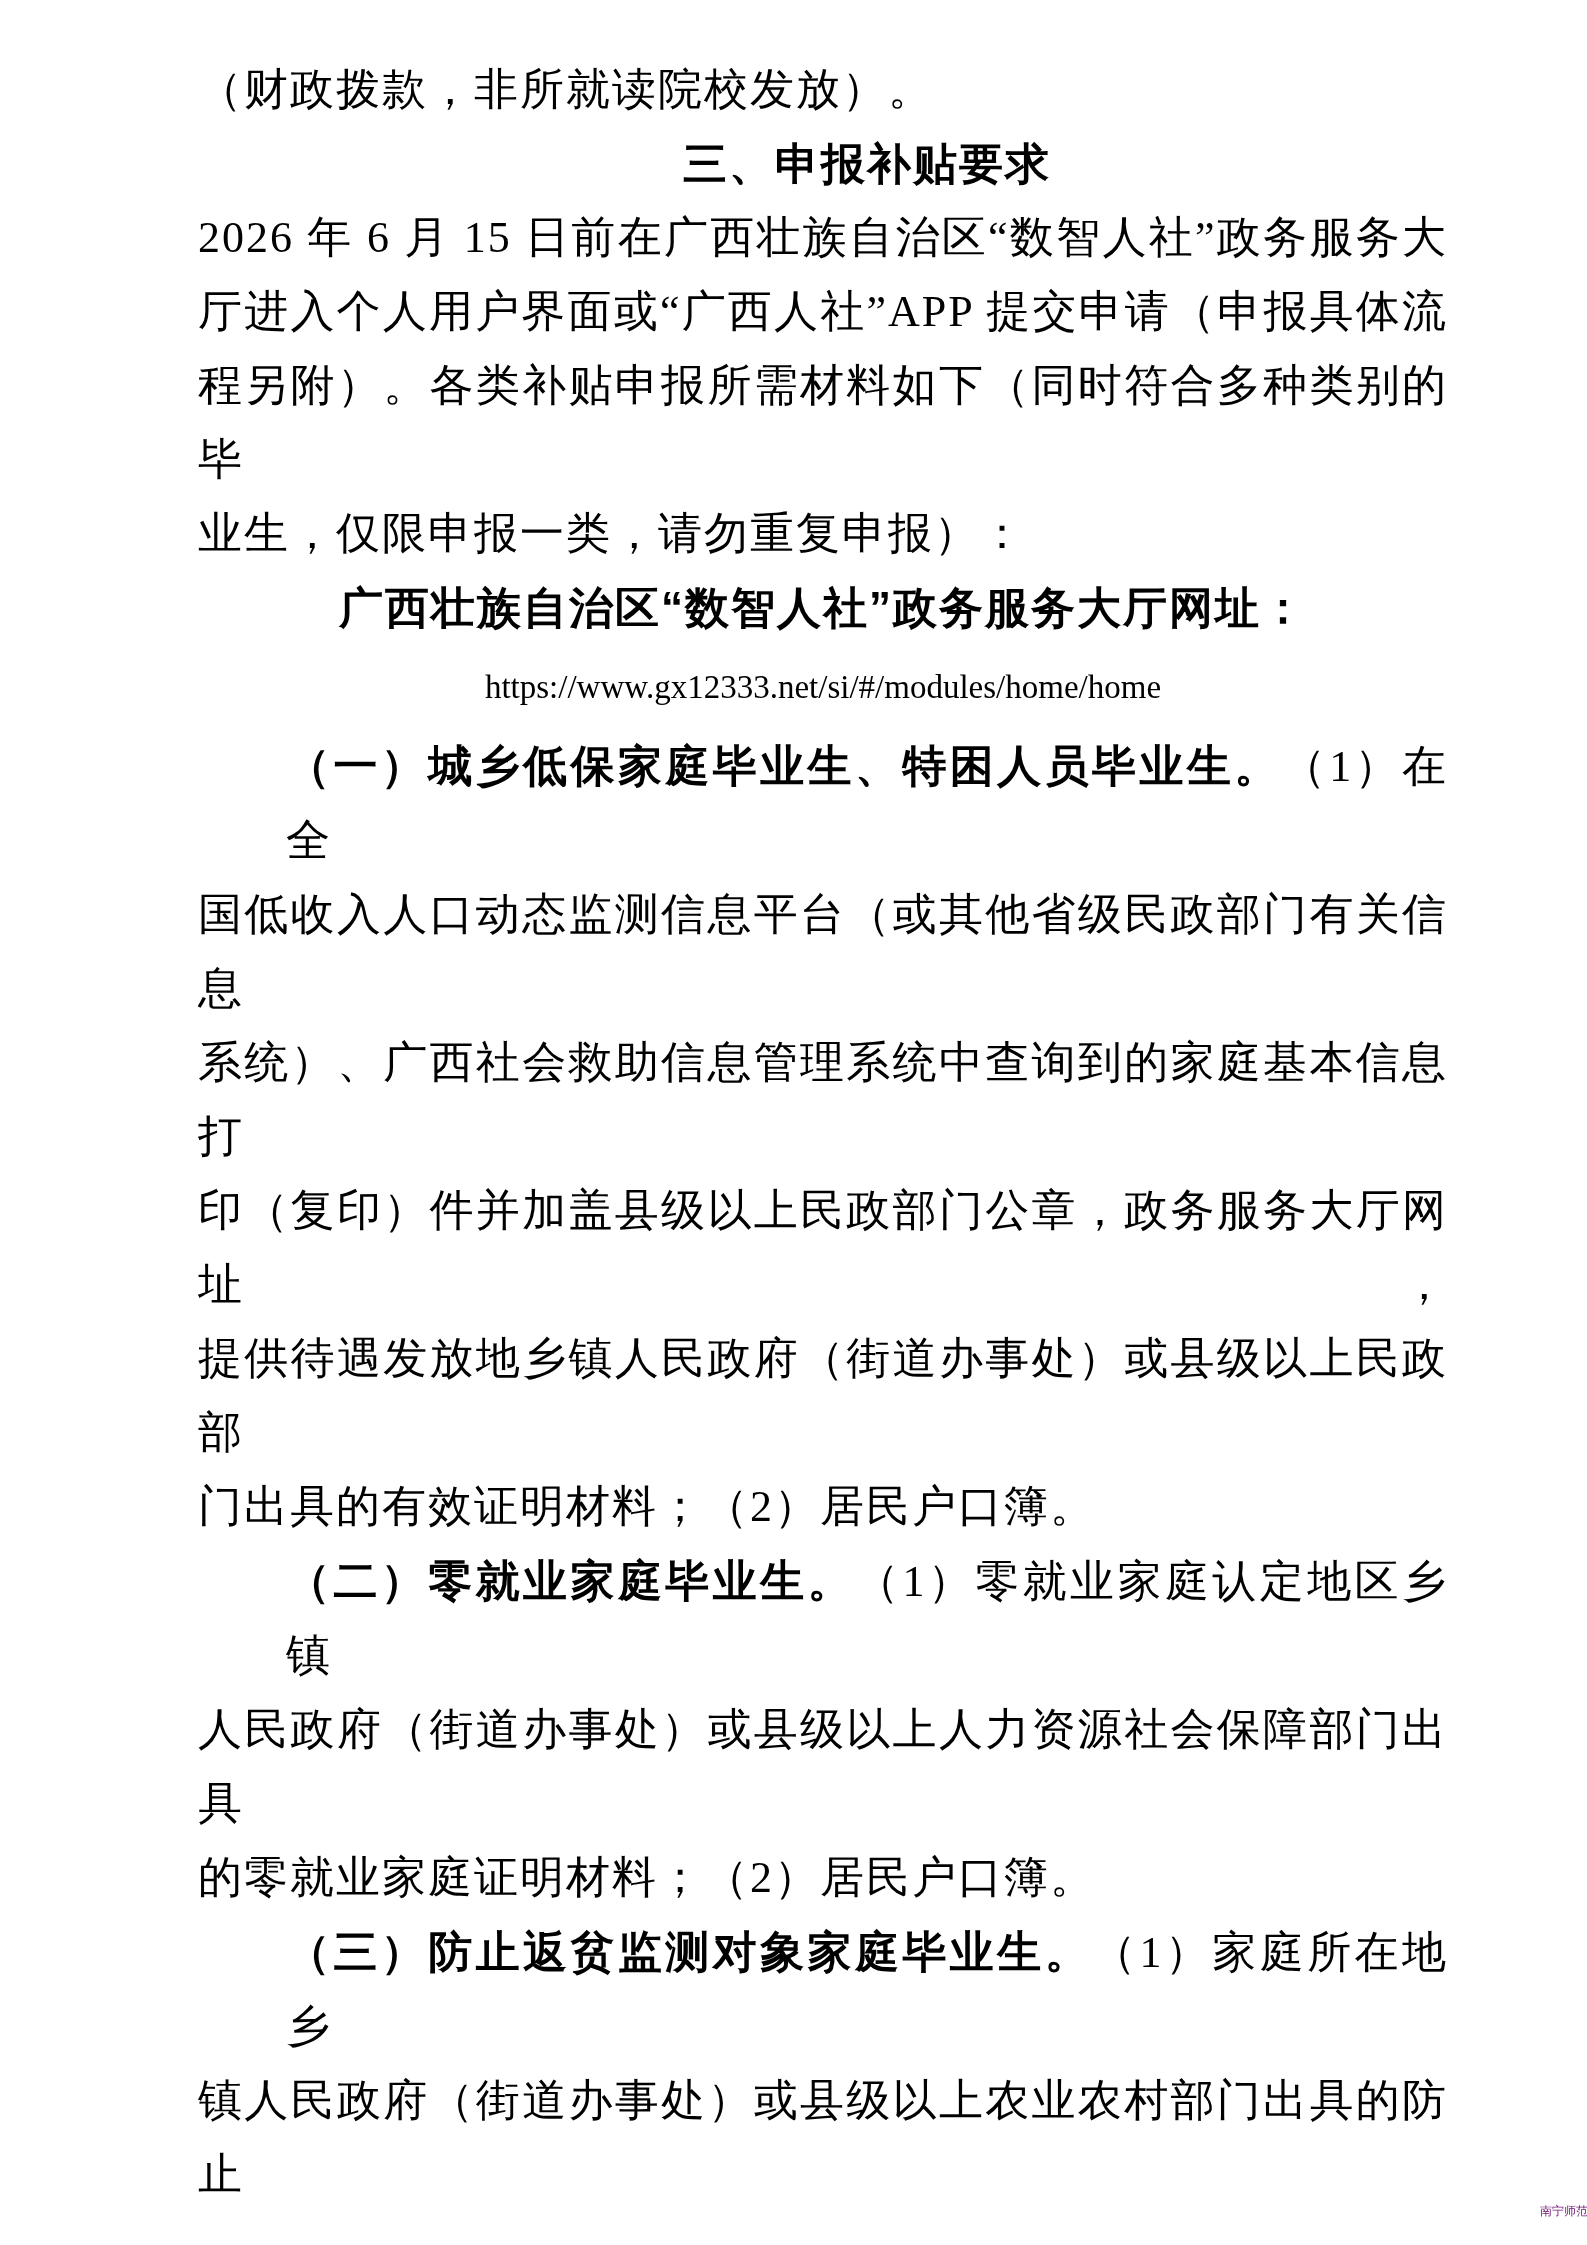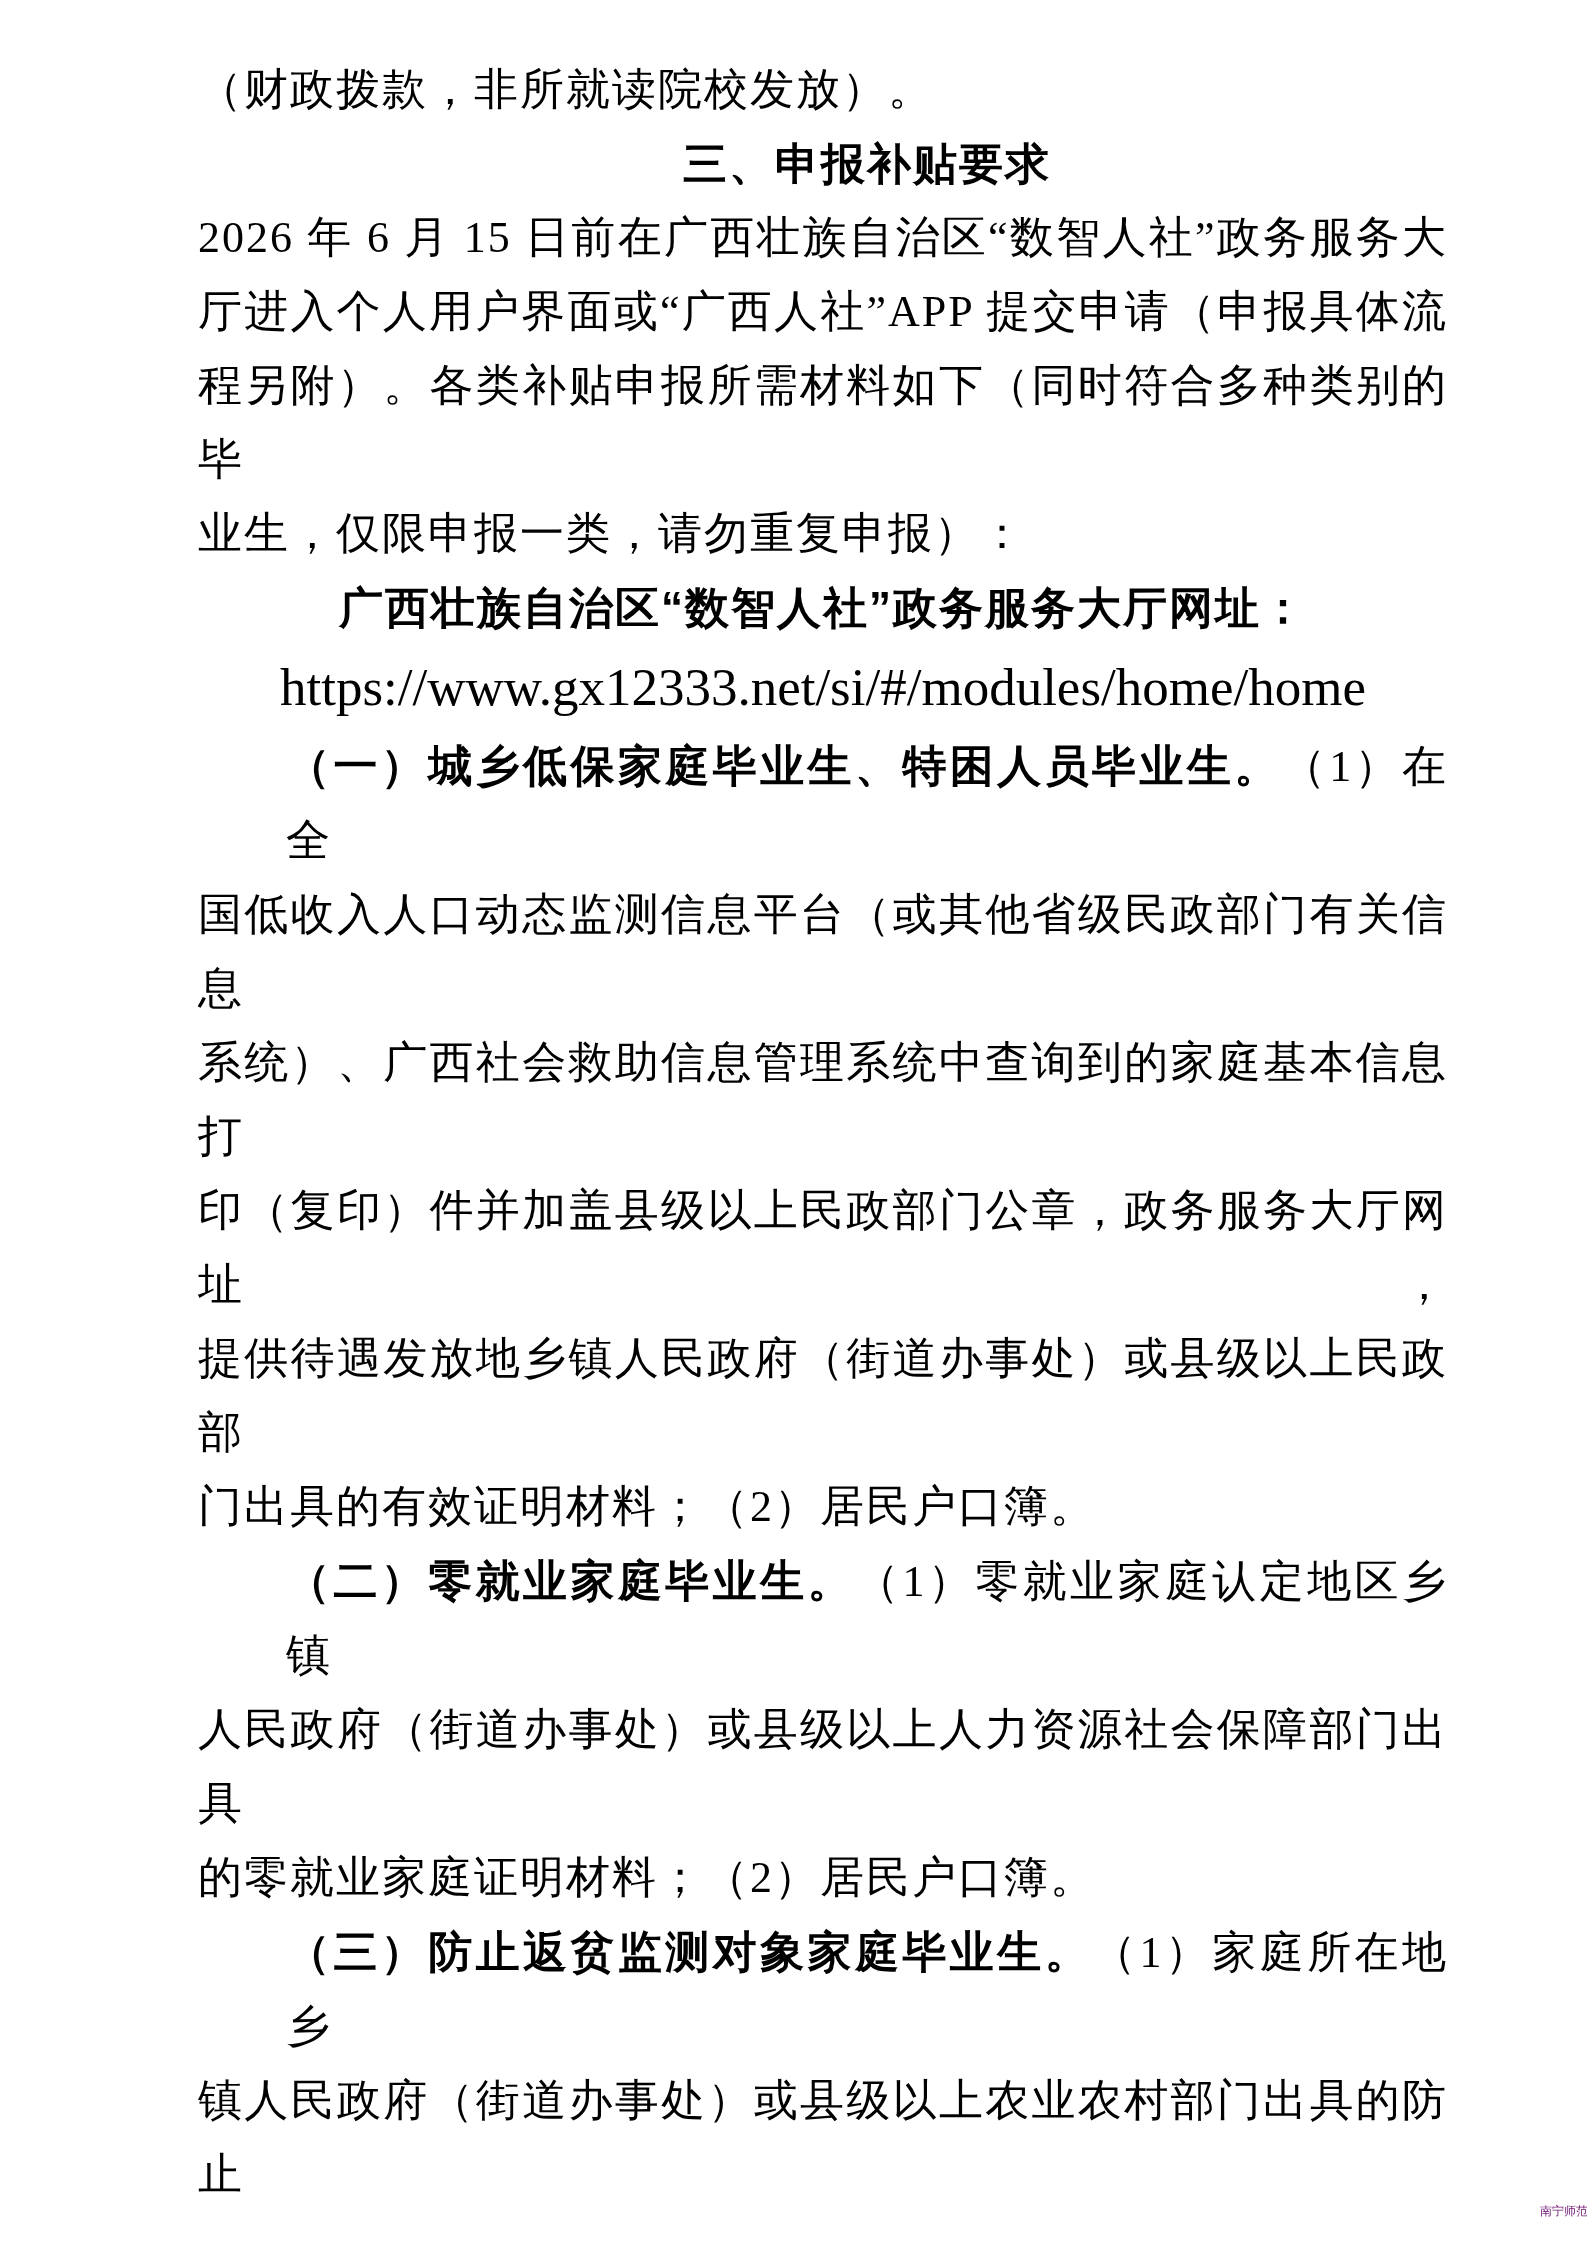--- a/index.html
+++ b/index.html
@@ -28,21 +28,21 @@
   .heading{
     font-family:"Liberation Sans","DejaVu Sans",sans-serif;
     font-weight:700;
   }
   .b{
     font-family:"Liberation Sans","DejaVu Sans",sans-serif;
     font-weight:700;
   }
   .center{text-align-last:center;padding-left:0;}
   .url{
-    font-size:53px;
+    font-size:33px;
     line-height:84px;
     letter-spacing:0;
     font-family:"Liberation Serif","DejaVu Serif",serif;
     font-weight:400;
   }
   .watermark{
     position:absolute;
     left:1540px;
     top:2204px;
     font-size:12px;

